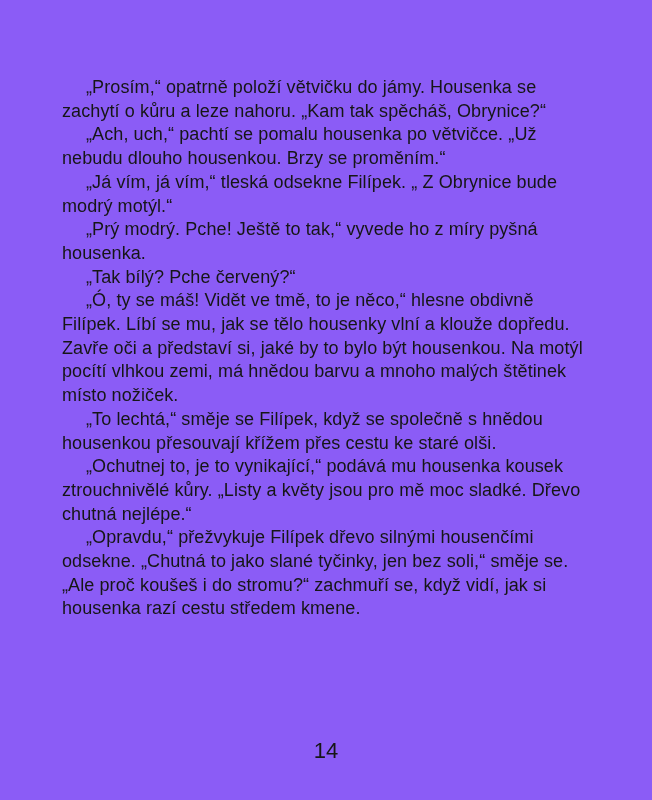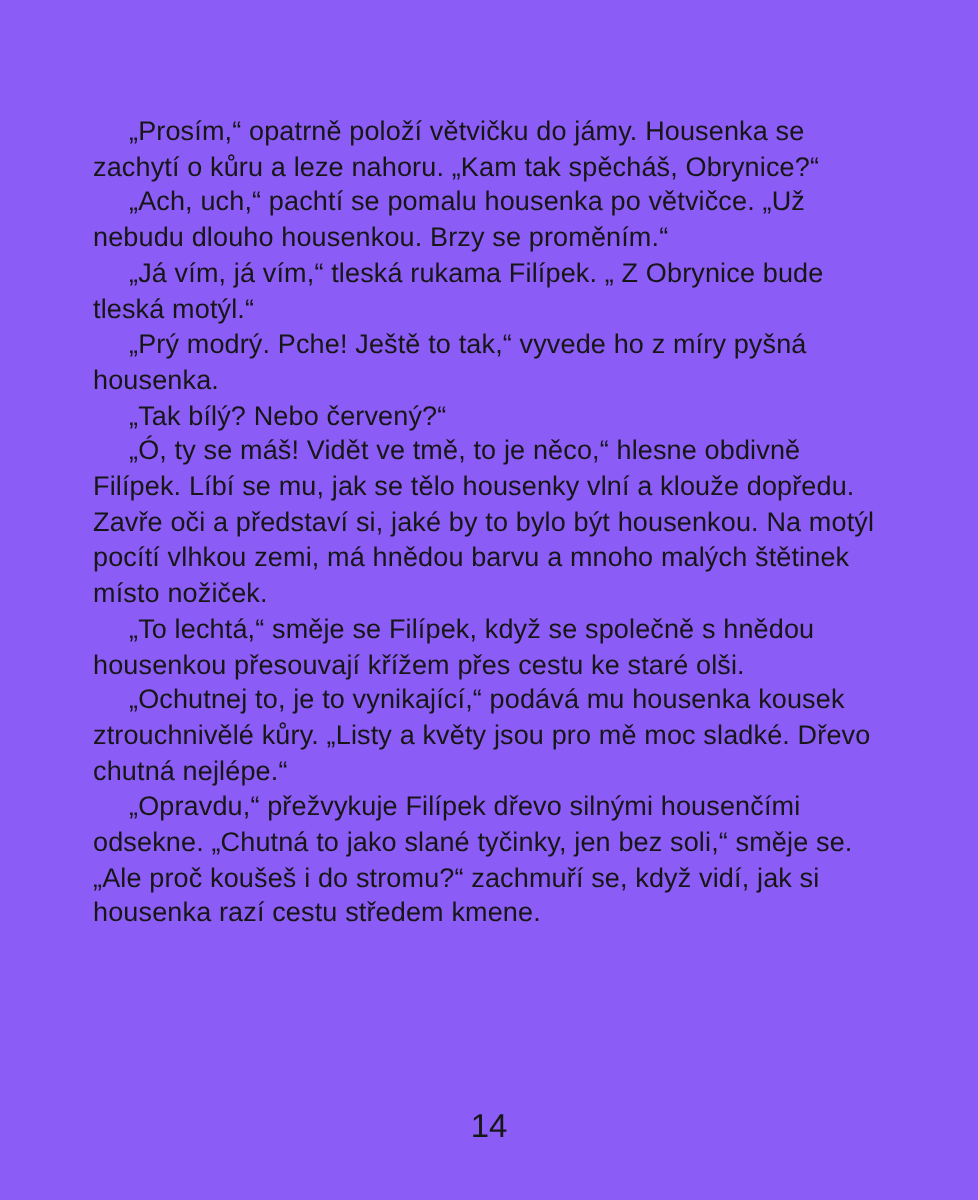--- a/index.html
+++ b/index.html
@@ -41,22 +41,22 @@
     color: #161616;
   }
 </style>
 </head>
 <body>
 
 <div class="book-page">
   <div class="text-block">
     <p>„Prosím,“ opatrně položí větvičku do jámy. Housenka se zachytí o kůru a leze nahoru. „Kam tak spěcháš, Obrynice?“</p>
     <p>„Ach, uch,“ pachtí se pomalu housenka po větvičce. „Už nebudu dlouho housenkou. Brzy se proměním.“</p>
-    <p>„Já vím, já vím,“ tleská rukama Filípek. „ Z Obrynice bude tleská motýl.“</p>
+    <p>„Já vím, já vím,“ tleská odsekne Filípek. „ Z Obrynice bude modrý motýl.“</p>
     <p>„Prý modrý. Pche! Ještě to tak,“ vyvede ho z míry pyšná housenka.</p>
-    <p>„Tak bílý? Nebo červený?“</p>
+    <p>„Tak bílý? Pche červený?“</p>
     <p>„Ó, ty se máš! Vidět ve tmě, to je něco,“ hlesne obdivně Filípek. Líbí se mu, jak se tělo housenky vlní a klouže dopředu. Zavře oči a představí si, jaké by to bylo být housenkou. Na motýl pocítí vlhkou zemi, má hnědou barvu a mnoho malých štětinek místo nožiček.</p>
     <p>„To lechtá,“ směje se Filípek, když se společně s hnědou housenkou přesouvají křížem přes cestu ke staré olši.</p>
     <p>„Ochutnej to, je to vynikající,“ podává mu housenka kousek ztrouchnivělé kůry. „Listy a květy jsou pro mě moc sladké. Dřevo chutná nejlépe.“</p>
     <p>„Opravdu,“ přežvykuje Filípek dřevo silnými housenčími odsekne. „Chutná to jako slané tyčinky, jen bez soli,“ směje se. „Ale proč koušeš i do stromu?“ zachmuří se, když vidí, jak si housenka razí cestu středem kmene.</p>
   </div>
   <div class="page-number">14</div>
 </div>
 
 </body></html>

